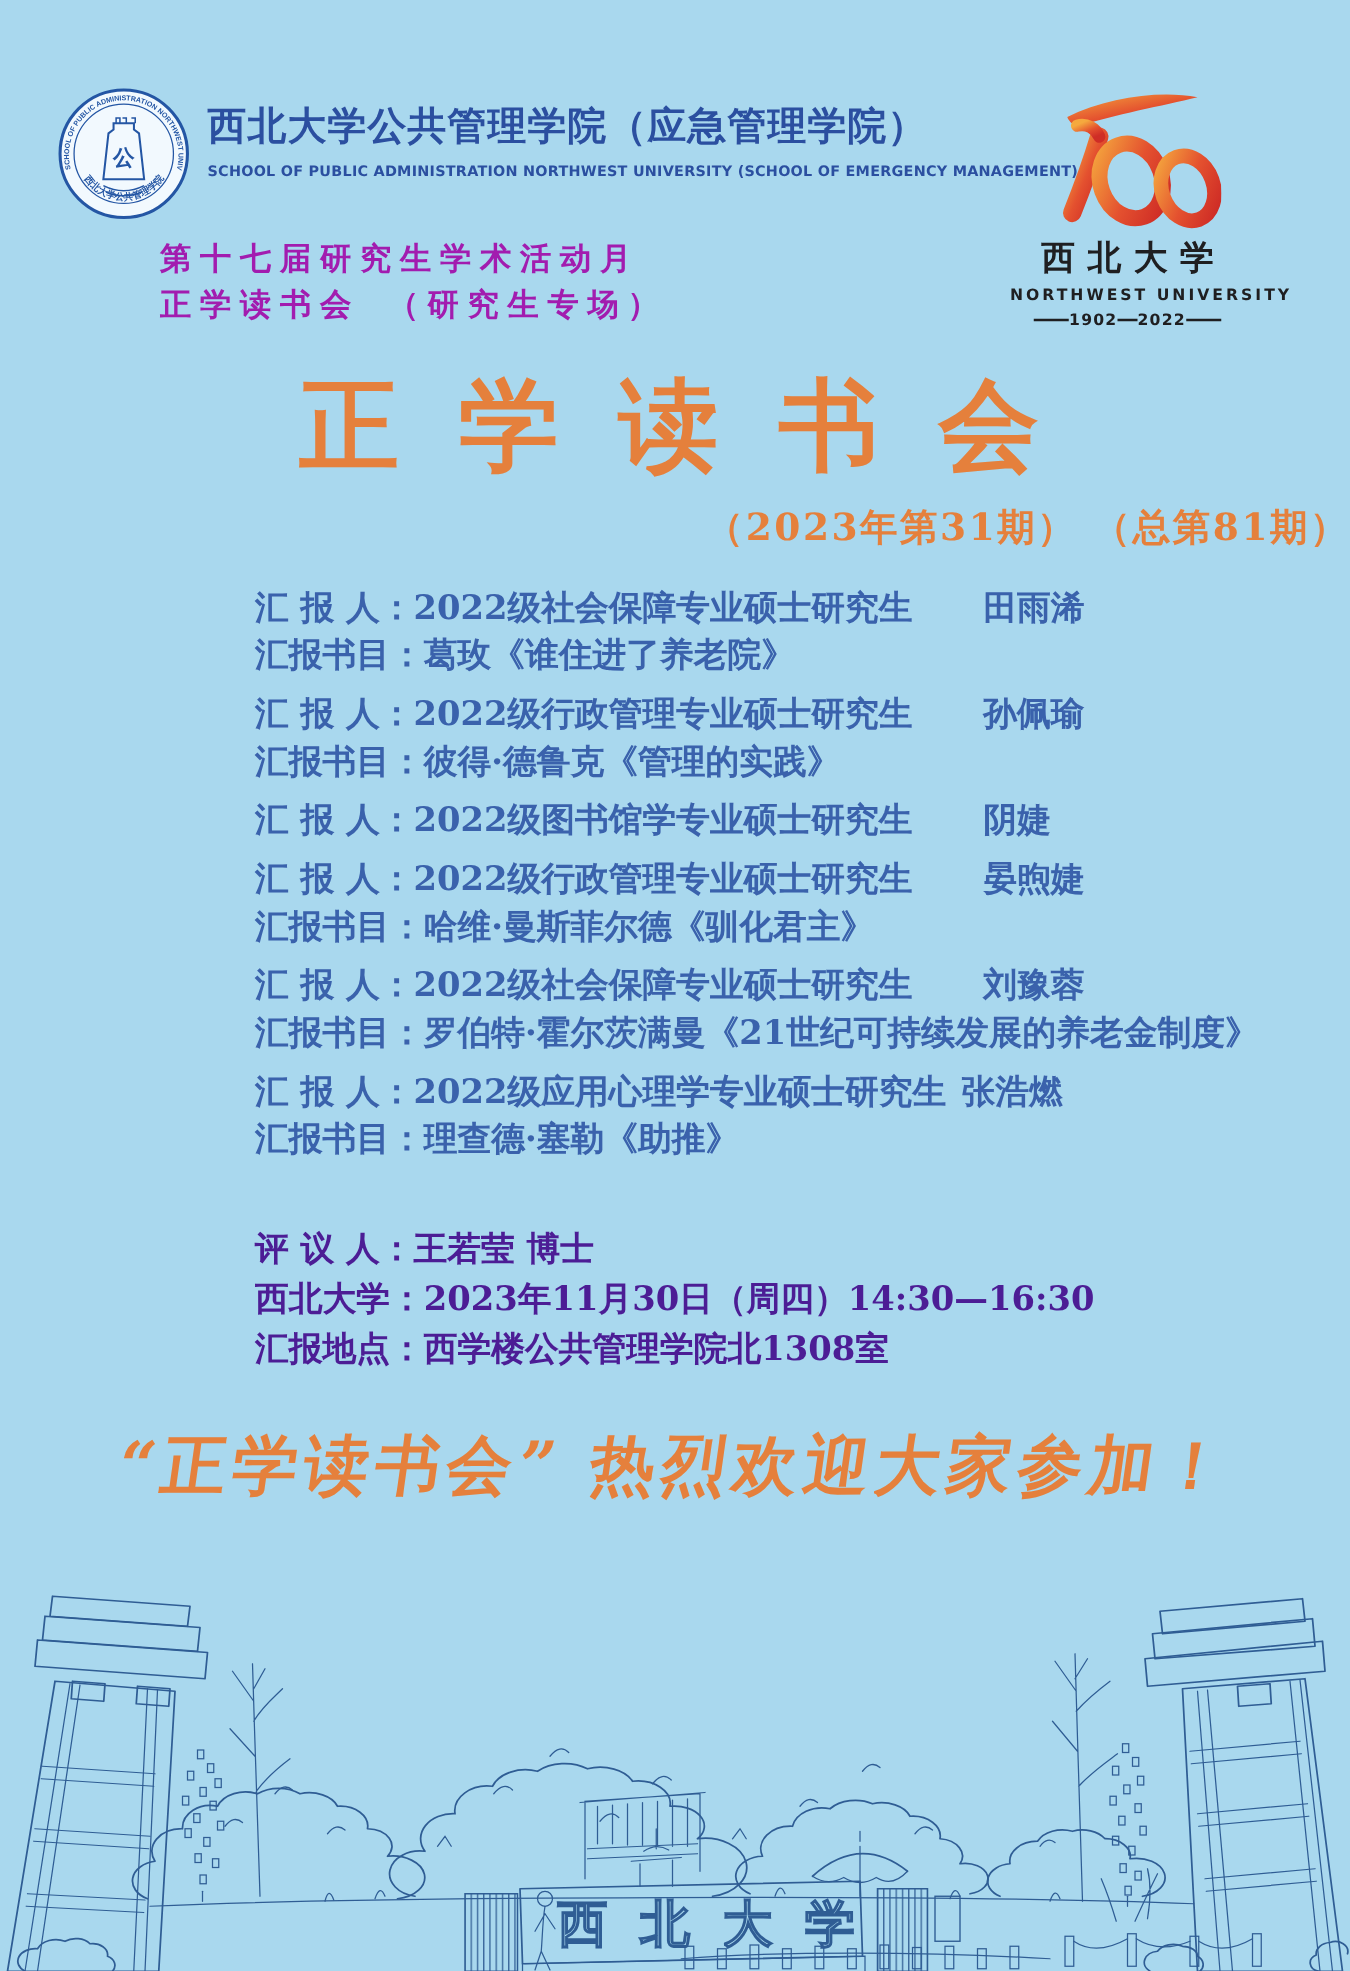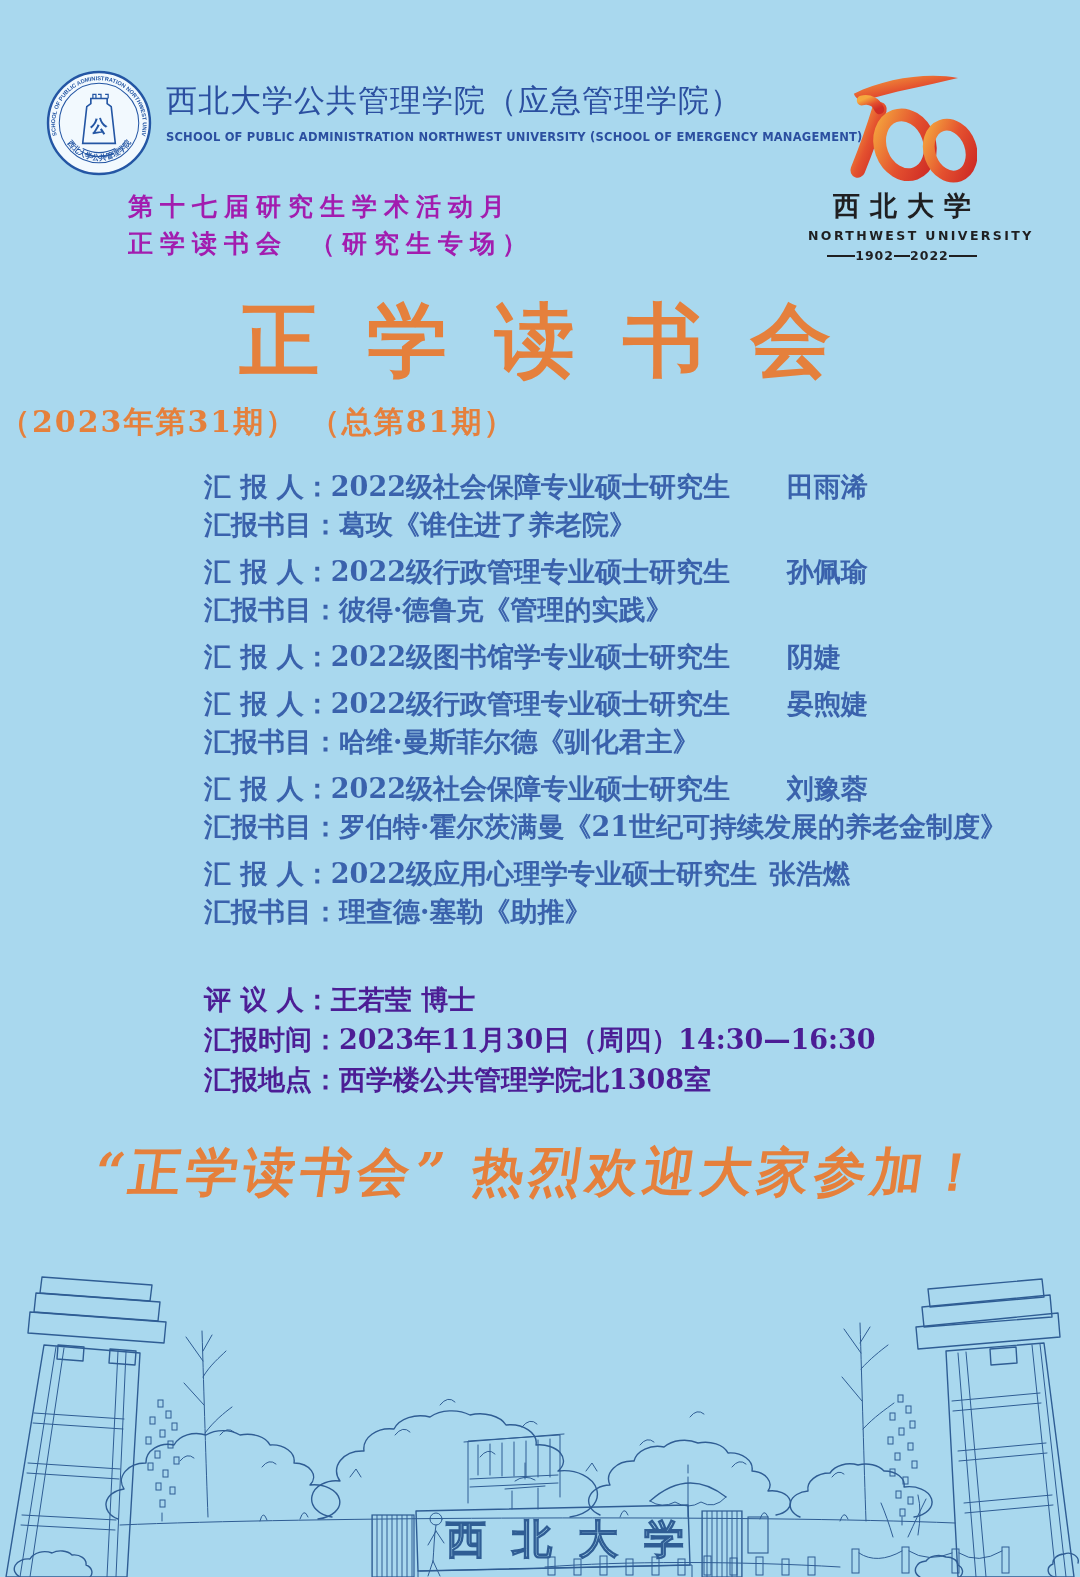--- a/index.html
+++ b/index.html
@@ -2,40 +2,40 @@
 <html><head>
 <meta charset="utf-8">
 <style>
   html,body{margin:0;padding:0;background:#87b9d4;}
   .poster{position:relative;width:1080px;height:1577px;margin:0 auto;background:#a9d8ee;
     overflow:hidden;font-family:"DejaVu Sans",sans-serif;}
   
   .brand{position:absolute;left:46px;top:70px;display:flex;align-items:flex-start;}
   .seal{width:106px;height:106px;flex:0 0 auto;}
   .brand-text{margin-left:14px;padding-top:10px;}
-  .brand-cn{font-size:31px;font-weight:400;color:#2b4fa0;letter-spacing:1px;
+  .brand-cn{font-size:31px;font-weight:700;color:#2b4fa0;letter-spacing:1px;
     font-family:"DejaVu Serif",serif;white-space:nowrap;}
   .brand-en{margin-top:8px;font-size:11.5px;font-weight:700;color:#2b4fa0;letter-spacing:.2px;white-space:nowrap;}
   
   .anniv{position:absolute;left:808px;top:72px;width:188px;text-align:center;color:#1f1f21;}
   .anniv svg{display:block;margin:0 auto;}
   .anniv-cn{font-size:27px;font-weight:900;letter-spacing:10px;padding-left:10px;
     font-family:"DejaVu Serif",serif;white-space:nowrap;}
   .anniv-en{margin-top:4px;font-size:12.5px;font-weight:700;letter-spacing:2.4px;white-space:nowrap;}
   .anniv-years{margin-top:5px;display:flex;align-items:center;justify-content:center;gap:0;
     font-size:12.5px;font-weight:700;letter-spacing:1px;}
   .rule{display:inline-block;width:28px;border-top:2px solid #1f1f21;}
   .rule-mid{display:inline-block;width:16px;border-top:2px solid #1f1f21;}
   
   .series{position:absolute;left:128px;top:190px;font-size:25px;font-weight:900;color:#a21caf;
     letter-spacing:7px;line-height:37px;font-family:Liberation Mono, monospace;white-space:nowrap;}
   
   .main-title{position:absolute;left:0;width:100%;top:288px;text-align:center;font-size:80px;
     font-weight:900;color:#e5803c;letter-spacing:10px;font-family:"DejaVu Serif",serif;white-space:nowrap;}
-  .issue{position:absolute;left:0;width:100%;top:402px;text-align:left;font-size:30px;
+  .issue{position:absolute;left:0;width:100%;top:402px;text-align:right;font-size:30px;
     font-weight:900;color:#e5803c;letter-spacing:2px;font-family:"DejaVu Serif",serif;}
   
   .entries{position:absolute;left:204px;top:468px;color:#3a62ac;font-weight:900;font-size:27px;
     font-family:"DejaVu Serif",serif;}
   .entry{margin-bottom:9px;}
   .entry .line{line-height:38px;white-space:nowrap;}
   .entry .name{margin-left:2.1em;}
   .entry.tight .name{margin-left:.45em;}
   
   .details{position:absolute;left:204px;top:980px;color:#4c1d95;font-weight:900;font-size:27px;
@@ -169,21 +169,21 @@
       </div>
     </div>
 
   </div>
 
   <div class="details">
     <div class="line">
       <span>评 议 人：</span><span>王若莹 博士</span>
     </div>
     <div class="line">
-      <span>汇报时间：</span><span>2023年11月30日（周四）14:30—16:30</span>
+      <span>西北大学：</span><span>2023年11月30日（周四）14:30—16:30</span>
     </div>
     <div class="line">
       <span>汇报地点：</span><span>西学楼公共管理学院北1308室</span>
     </div>
   </div>
 
   <div class="closing">“正学读书会” 热烈欢迎大家参加！</div>
 
   <svg class="scene" viewBox="0 0 1080 312">
     <defs>

